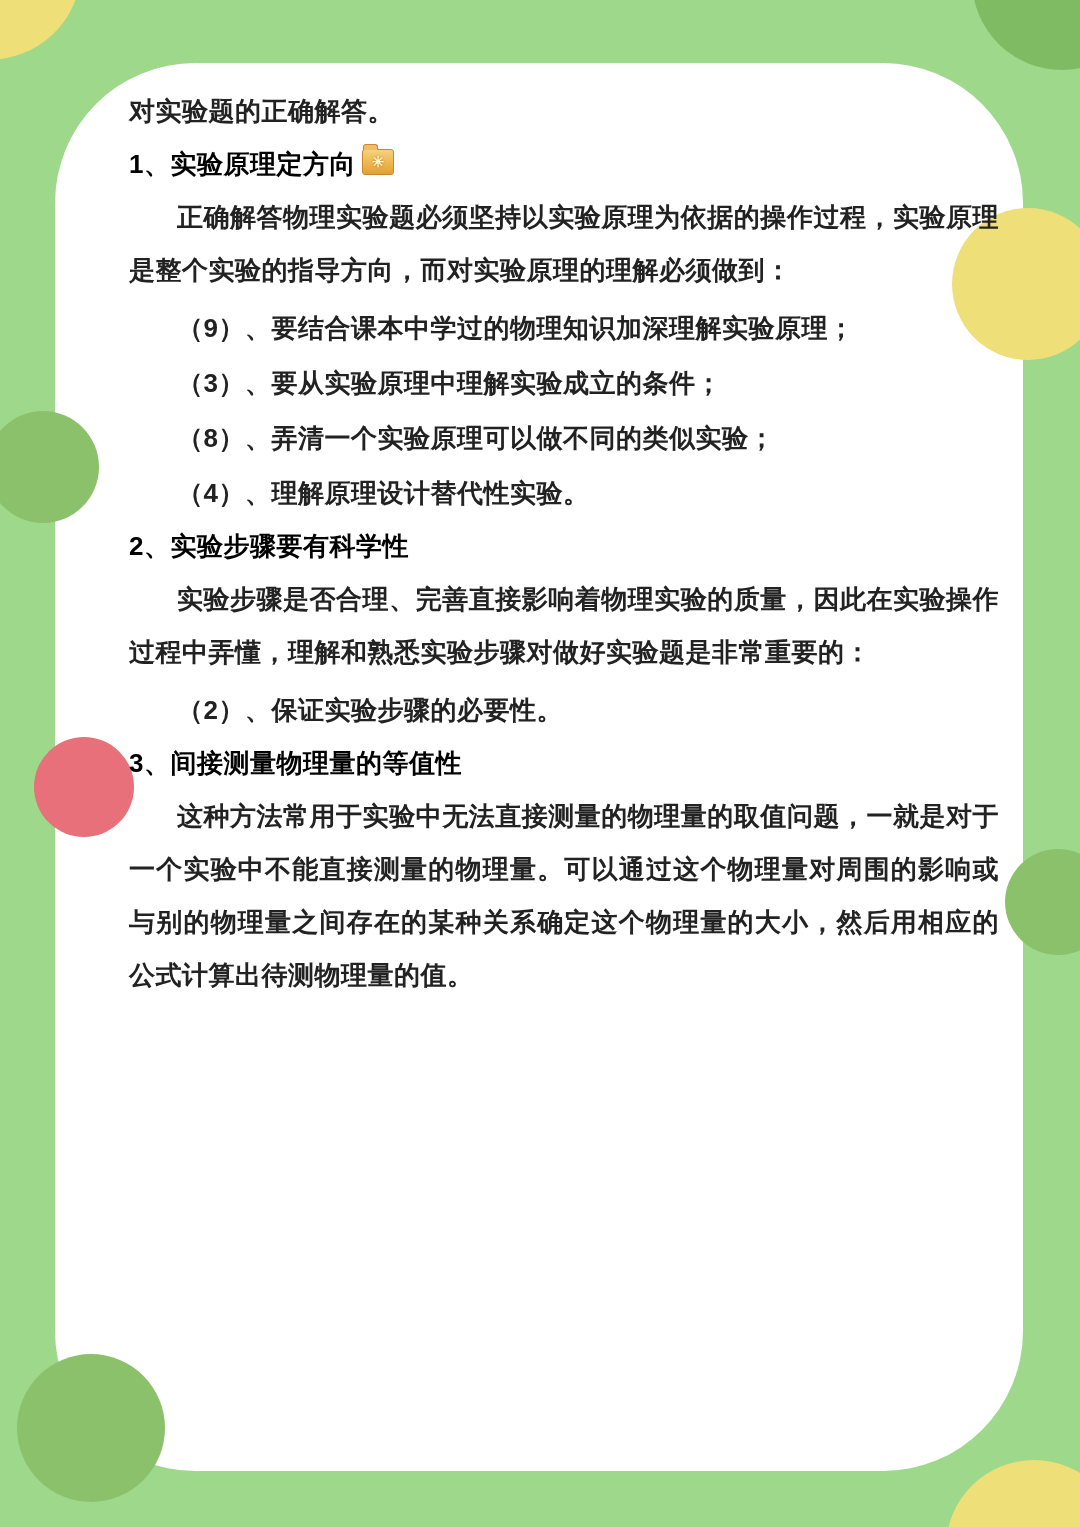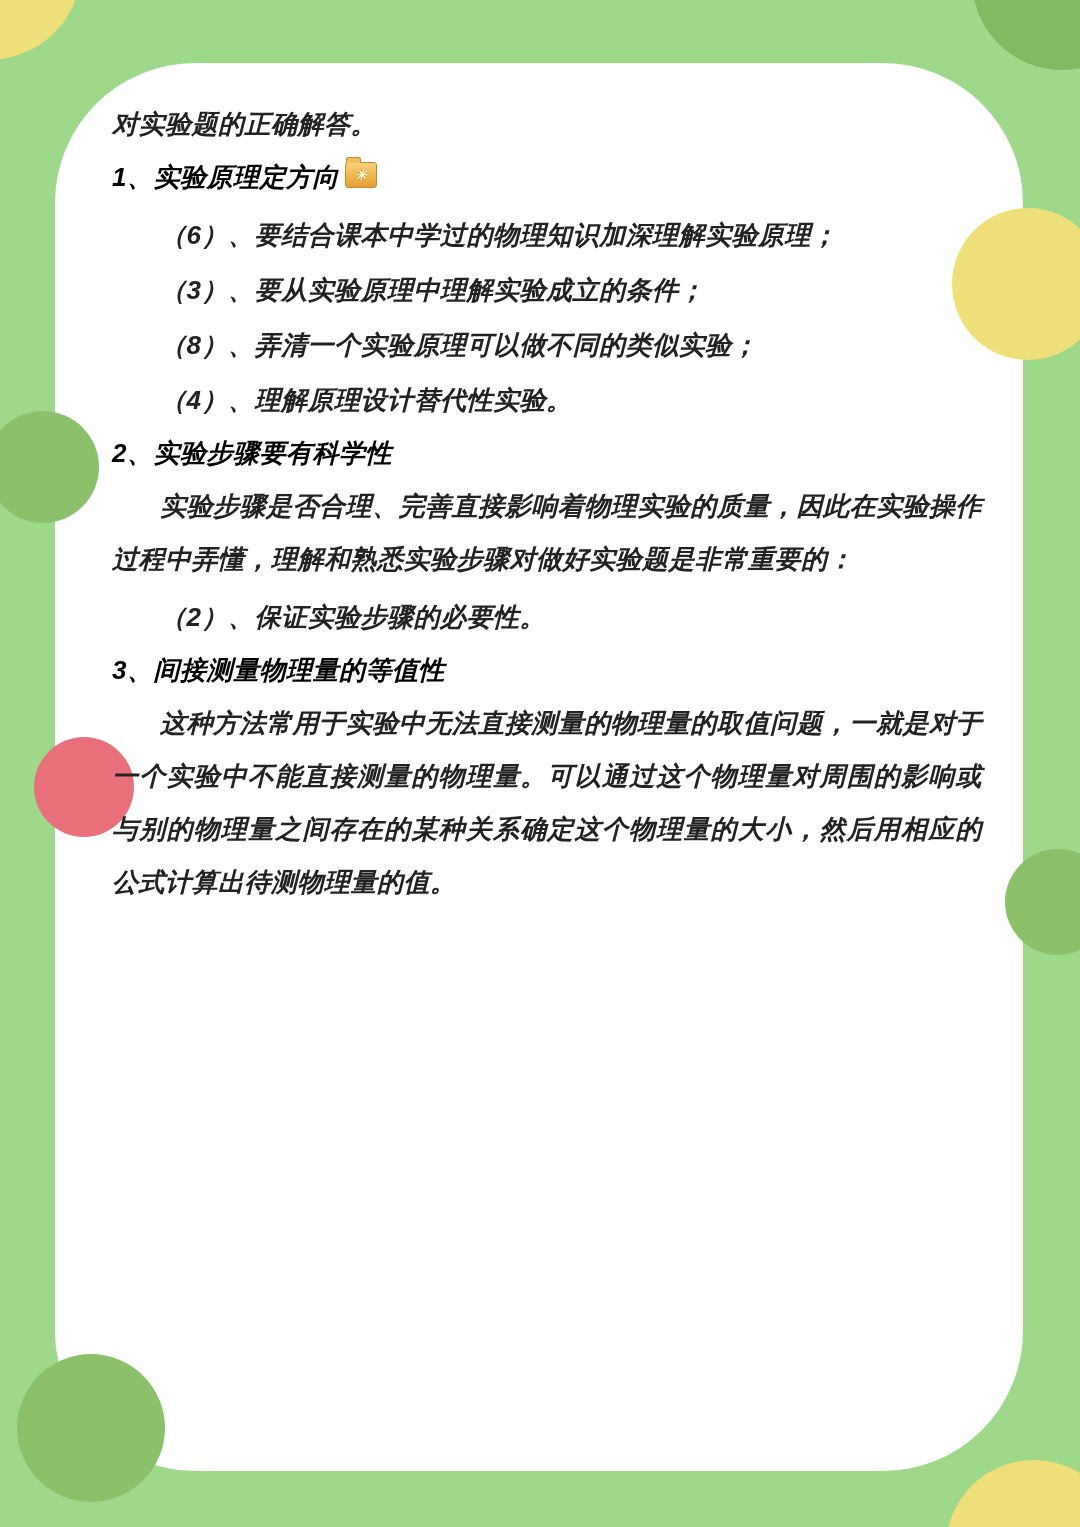--- a/index.html
+++ b/index.html
@@ -35,32 +35,31 @@
   .decor.tr-green    { left: 972px;  top: -110px; width: 180px; height: 180px; }
   .decor.r-yellow    { left: 952px;  top: 208px;  width: 152px; height: 152px; }
   .decor.l-green     { left: -13px;  top: 411px;  width: 112px; height: 112px; }
   .decor.l-red       { left: 34px;   top: 737px;  width: 100px; height: 100px; }
   .decor.r-green-mid { left: 1005px; top: 849px;  width: 106px; height: 106px; }
   .decor.bl-green    { left: 17px;   top: 1354px; width: 148px; height: 148px; }
   .decor.br-yellow   { left: 946px;  top: 1460px; width: 176px; height: 176px; }
 
   .content {
     position: absolute;
-    left: 50px;
+    left: 67px;
     top: 63px;
     width: 968px;
     box-sizing: border-box;
-    padding: 35px 36px 0 62px;
+    padding: 22px 36px 0 62px;
     z-index: 3;
     font-size: 26px;
     letter-spacing: 0.5px;
     line-height: 53px;
     color: #222222;
     font-weight: 600;
-    font-style: italic;
   }
   .content p { margin: 0; }
   .intro { text-align: left; }
   .sec-title {
     margin-top: 58px;
     color: #8CAE45;
     font-weight: 700;
   }
   .sub-heading {
     margin-top: 5px;
@@ -125,22 +124,23 @@
 <div class="decor r-green-mid c-green-mid"></div>
 <div class="decor bl-green c-green-mid"></div>
 <div class="decor br-yellow c-yellow"></div>
 
 <div class="content">
 
   <p class="intro">对实验题的正确解答。</p>
 
 
   <p class="sub-heading"><span>1、实验原理定方向</span><span class="folder-icon"></span></p>
+  <p class="para">正确解答物理实验题必须坚持以实验原理为依据的操作过程，实验原理是整个实验的指导方向，而对实验原理的理解必须做到：</p>
   <div class="items">
-    <div>（6）、要结合课本中学过的物理知识加深理解实验原理；</div>
+    <div>（9）、要结合课本中学过的物理知识加深理解实验原理；</div>
     <div>（3）、要从实验原理中理解实验成立的条件；</div>
     <div>（8）、弄清一个实验原理可以做不同的类似实验；</div>
     <div>（4）、理解原理设计替代性实验。</div>
   </div>
 
   <p class="sub-heading">2、实验步骤要有科学性</p>
   <p class="para">实验步骤是否合理、完善直接影响着物理实验的质量，因此在实验操作过程中弄懂，理解和熟悉实验步骤对做好实验题是非常重要的：</p>
   <div class="items">
     <div>（2）、保证实验步骤的必要性。</div>
   </div>

